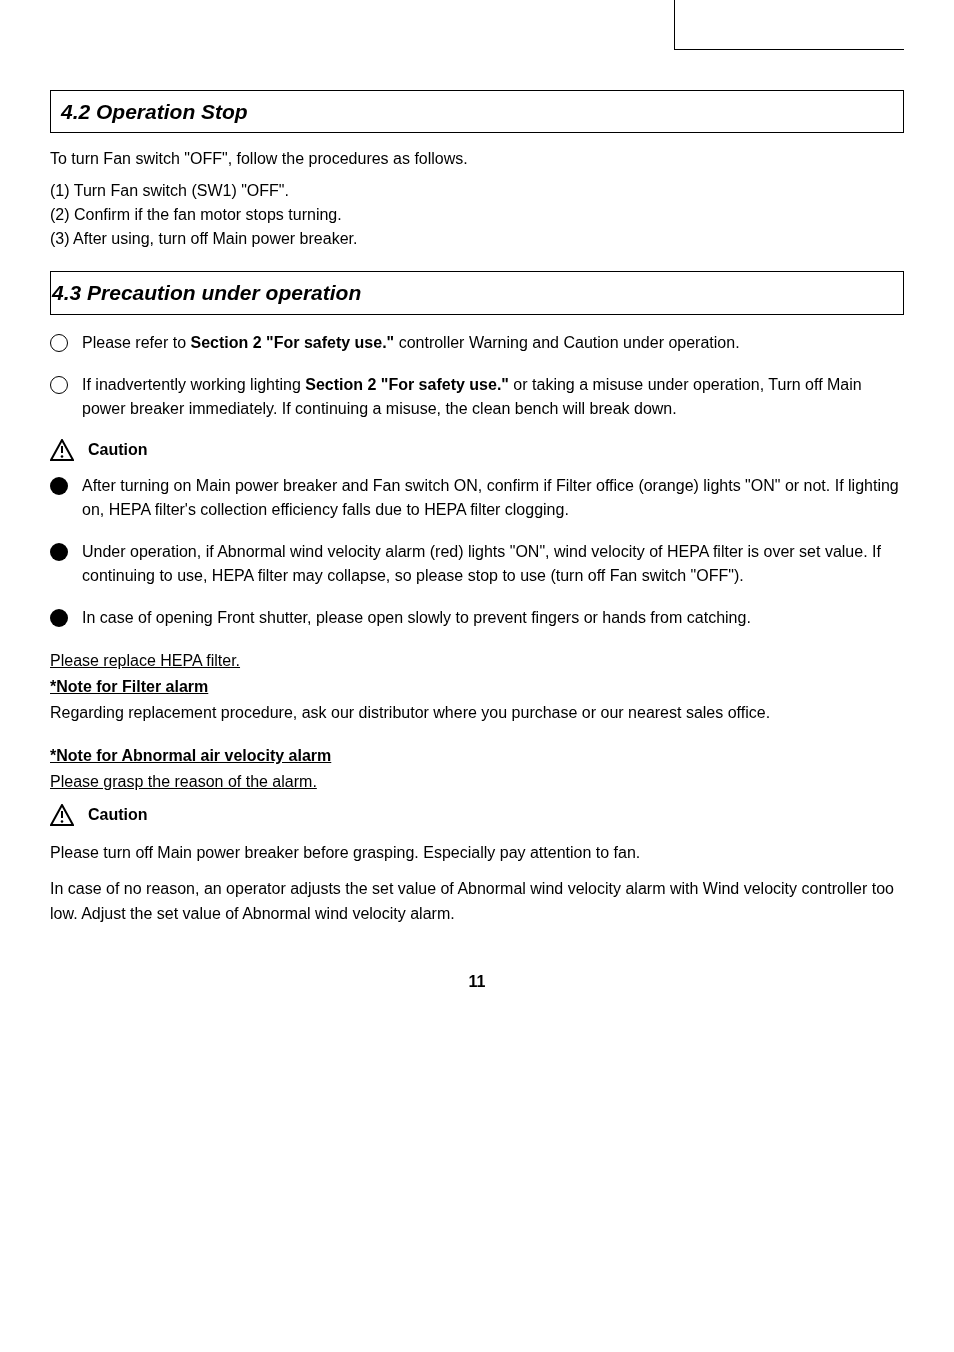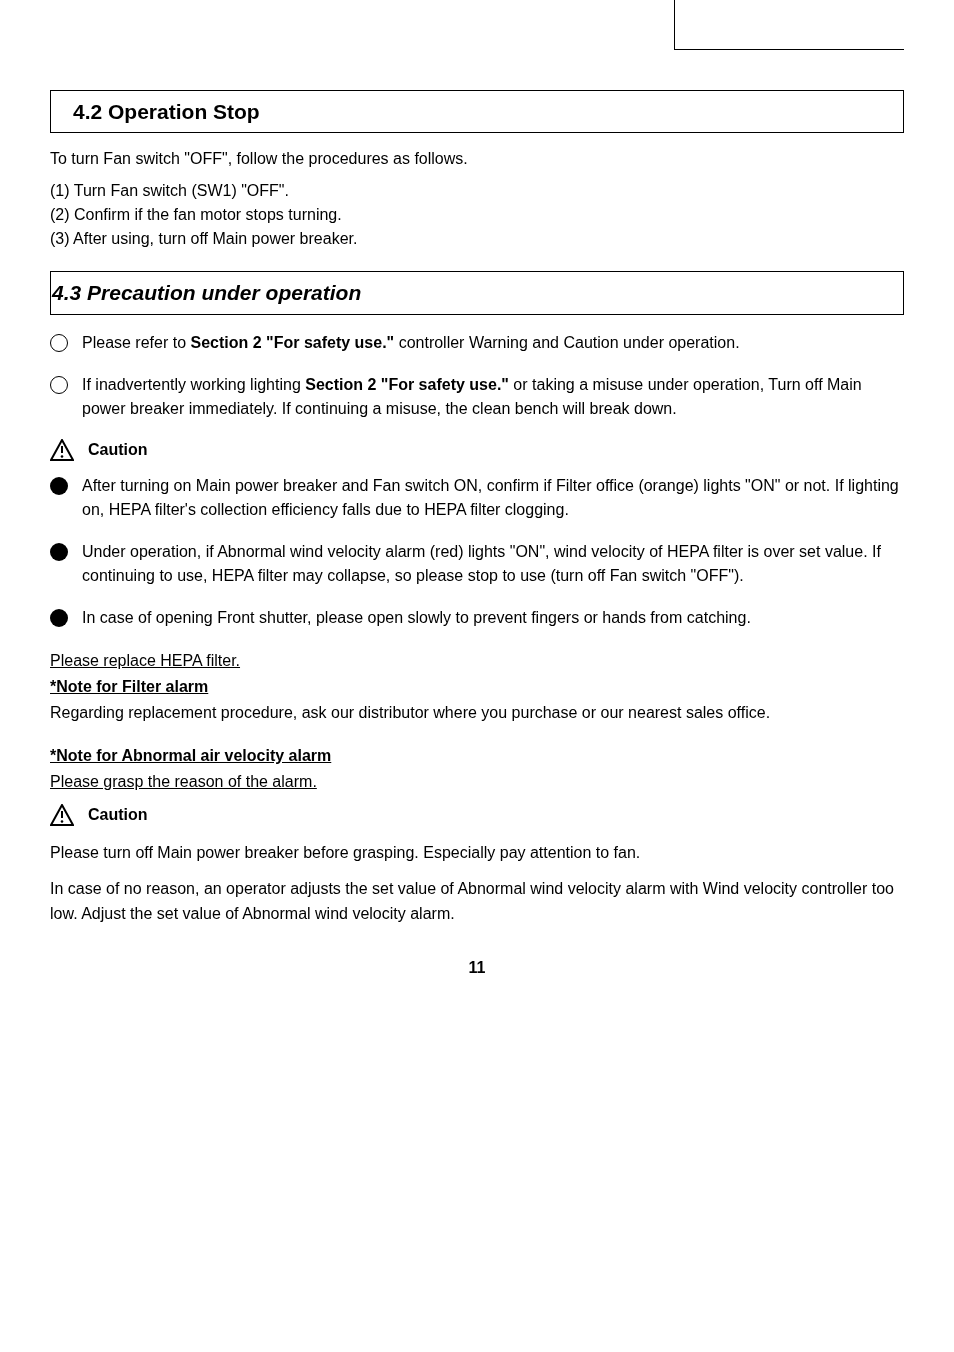--- a/index.html
+++ b/index.html
@@ -20,23 +20,24 @@
       position: absolute;
       top: 0;
       right: 50px;
       width: 230px;
       height: 50px;
       border-left: 1px solid #000;
       border-bottom: 1px solid #000;
     }
     .section-box {
       border: 1px solid #000;
-      padding: 6px 22px;
+      padding: 6px 10px;
       margin-top: 70px;
       margin-bottom: 14px;
+      font-style: italic;
     }
     .section-box-2 {
       border: 1px solid #000;
       padding: 6px 1px;
       margin-top: 20px;
       margin-bottom: 16px;
       font-style: italic;
     }
     .section-title {
       font-size: 21px;
@@ -103,21 +104,21 @@
     }
     .note-title {
       text-decoration: underline;
       font-weight: bold;
     }
     .note-body {
       text-decoration: underline;
     }
     .page-num {
       text-align: center;
-      margin-top: 30px;
+      margin-top: 44px;
       font-size: 16px;
       font-weight: bold;
     }
   </style>
 </head>
 <body>
 
 <div class="corner-box"></div>
 
 <div class="section-box">

